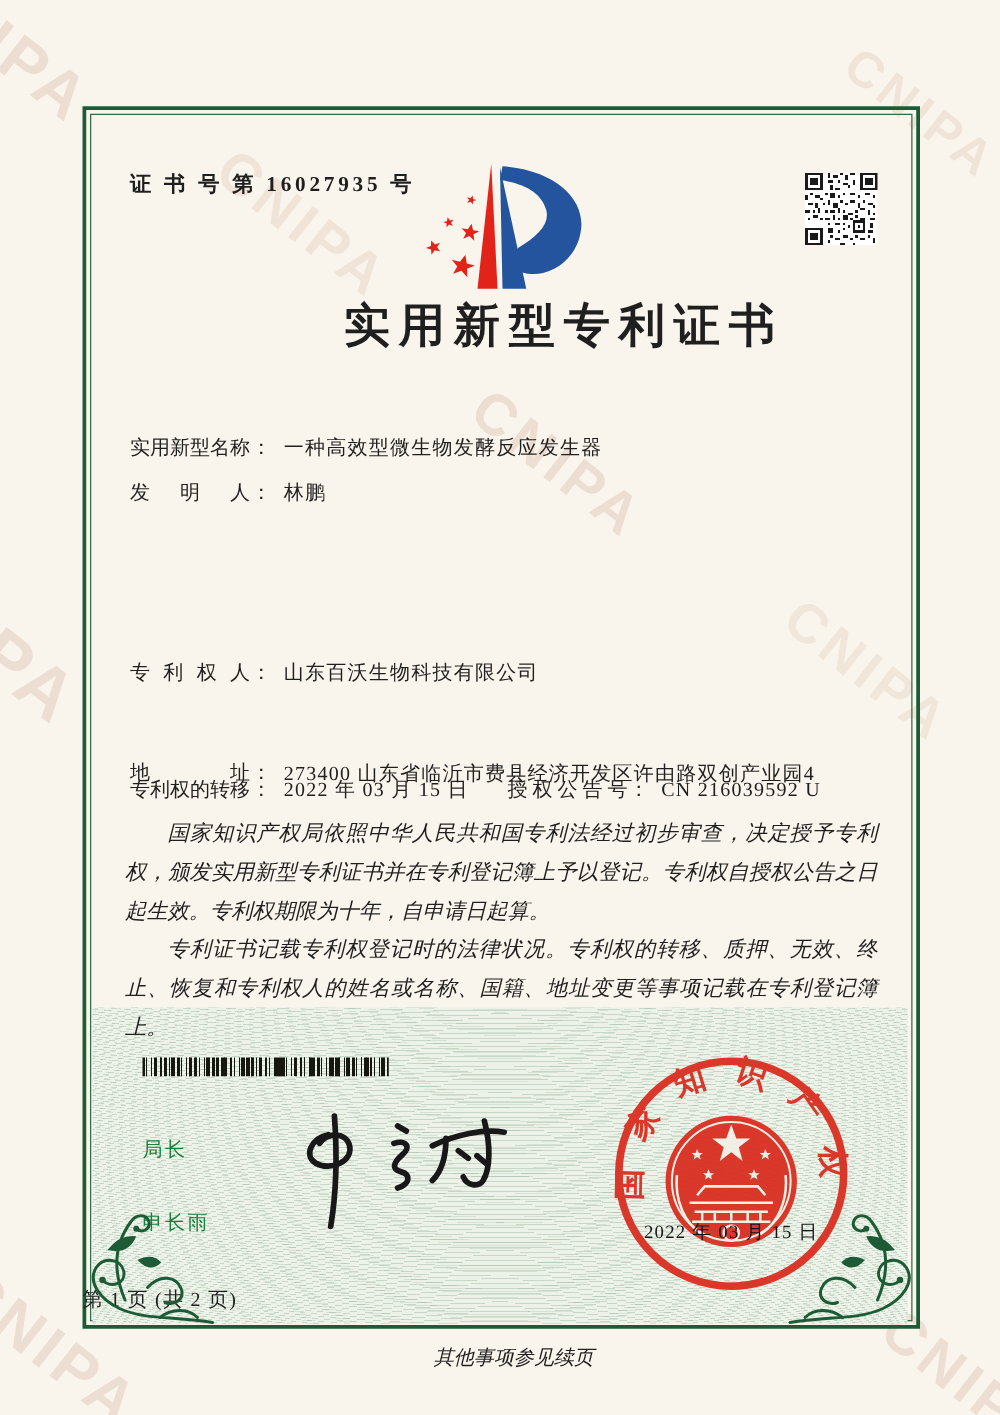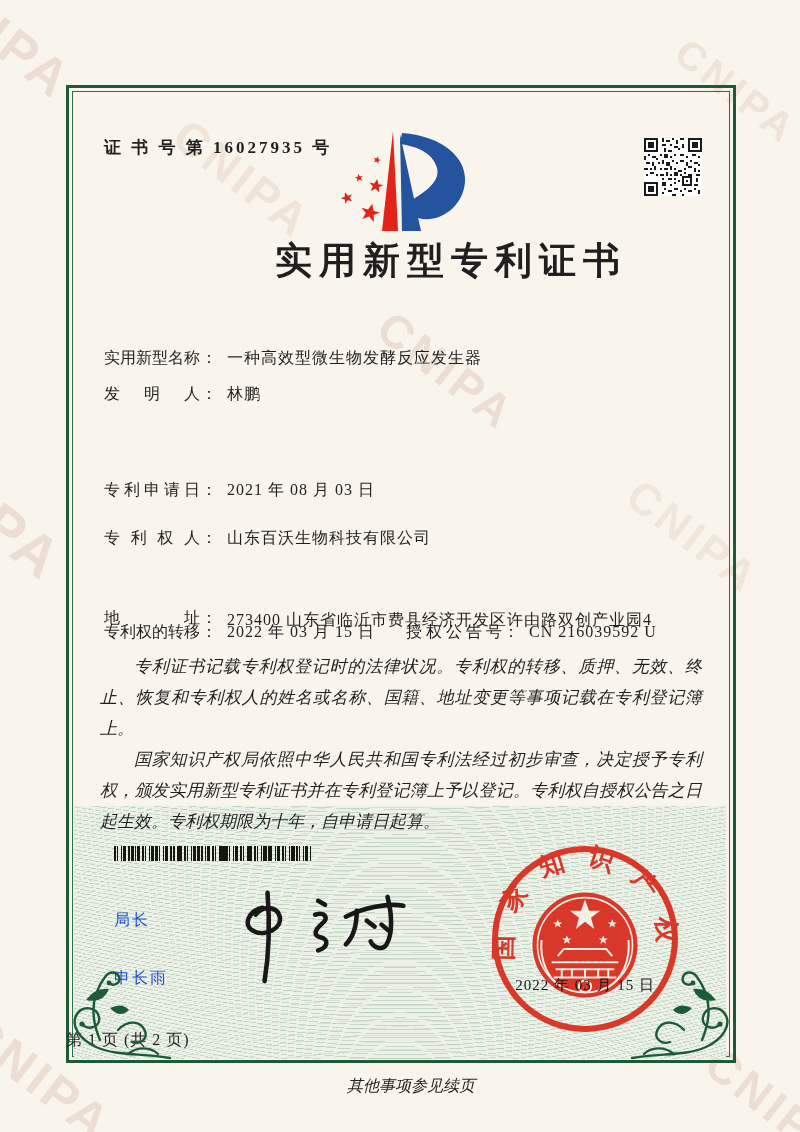--- a/index.html
+++ b/index.html
@@ -46,21 +46,21 @@
   .paras { position:absolute; left:100px; top:651px; width:602px; z-index:2;
            font-size:17px; line-height:31px; text-align:justify; font-style:italic; }
   .paras p { text-indent:2em; }
   
   .barcode { position:absolute; left:114px; top:846px; width:197px; height:15px; z-index:2;
     background-image:
       repeating-linear-gradient(90deg,#16180f 0 2px,transparent 2px 3px,#16180f 3px 4px,transparent 4px 7px,#16180f 7px 8px,transparent 8px 9px,#16180f 9px 12px,transparent 12px 14px),
       repeating-linear-gradient(90deg,transparent 0 14px,#16180f 14px 15px,transparent 15px 18px,#16180f 18px 20px,transparent 20px 23px);
   }
   .issuer-role, .issuer-name { position:absolute; left:114px; z-index:2;
-      font-family:"Liberation Sans","DejaVu Sans",sans-serif; font-size:16px; color:#1d4ed8; letter-spacing:2px; }
+      font-family:"Liberation Sans","DejaVu Sans",sans-serif; font-size:16px; color:#15803d; letter-spacing:2px; }
   .issuer-role { top:910px; } .issuer-name { top:968px; }
   .signature { position:absolute; left:230px; top:880px; width:200px; height:114px; z-index:2; }
   .seal { position:absolute; left:489px; top:843px; width:192px; height:192px; z-index:3; }
   .seal-date { position:absolute; left:496px; top:976px; width:178px; text-align:center;
                font-size:15px; letter-spacing:1px; color:#151515; z-index:4; }
   .page-num { position:absolute; left:66px; top:1030px; width:670px; 
               font-size:16px; letter-spacing:1px; z-index:2; }
   .note { position:absolute; left:0; top:1076px; width:800px; text-align:center;
           font-size:16px; font-style:italic; z-index:2;padding-left:22px; }
 </style>
@@ -137,39 +137,36 @@
   </svg>
 
   <div class="title">实用新型专利证书</div>
 
   <div class="field" style="top:348px;">
     <span class="flabel">实用新型名称</span><span class="fcolon">：</span><span class="fvalue">一种高效型微生物发酵反应发生器</span>
   </div>
   <div class="field" style="top:384px;">
     <span class="flabel">发明人</span><span class="fcolon">：</span><span class="fvalue">林鹏</span>
   </div>
-  <div class="field" style="top:480px;">
-    <span class="flabel">专利申请日</span><span class="fcolon">：</span><span class="fvalue">2021 年 08 月 03 日</span>
-  </div>
   <div class="field" style="top:528px;">
     <span class="flabel">专利权人</span><span class="fcolon">：</span><span class="fvalue">山东百沃生物科技有限公司</span>
   </div>
   <div class="field" style="top:608px;">
     <span class="flabel">地址</span><span class="fcolon">：</span><span class="fvalue multi"><span class="line">273400  山东省临沂市费县经济开发区许由路双创产业园4</span></span>
   </div>
   <div class="field" style="top:622px;">
     <span class="flabel">专利权的转移</span><span class="fcolon">：</span><span class="fvalue">2022 年 03 月 15 日</span>
   </div>
   <div class="field second" style="top:622px;margin-left:38px;">
     <span class="flabel">授权公告号</span><span class="fcolon">：</span><span class="fvalue">CN 216039592 U</span>
   </div>
 
   <div class="paras">
+    <p>国家知识产权局依照中华人民共和国专利法经过初步审查，决定授予专利权，颁发实用新型专利证书并在专利登记簿上予以登记。专利权自授权公告之日起生效。专利权期限为十年，自申请日起算。</p>
     <p>专利证书记载专利权登记时的法律状况。专利权的转移、质押、无效、终止、恢复和专利权人的姓名或名称、国籍、地址变更等事项记载在专利登记簿上。</p>
-    <p>国家知识产权局依照中华人民共和国专利法经过初步审查，决定授予专利权，颁发实用新型专利证书并在专利登记簿上予以登记。专利权自授权公告之日起生效。专利权期限为十年，自申请日起算。</p>
   </div>
 
   <div class="barcode"></div>
 
   <div class="issuer-role">局长</div>
   <div class="issuer-name">申长雨</div>
 
   <svg class="signature" viewBox="0 0 200 115">
     <g stroke="#181818" stroke-width="4.6" fill="none" stroke-linecap="round" stroke-linejoin="round">
       <path d="M32,28 C18,31 12,45 22,51 C34,58 53,49 49,36 C46,26 31,26 25,35"></path>

